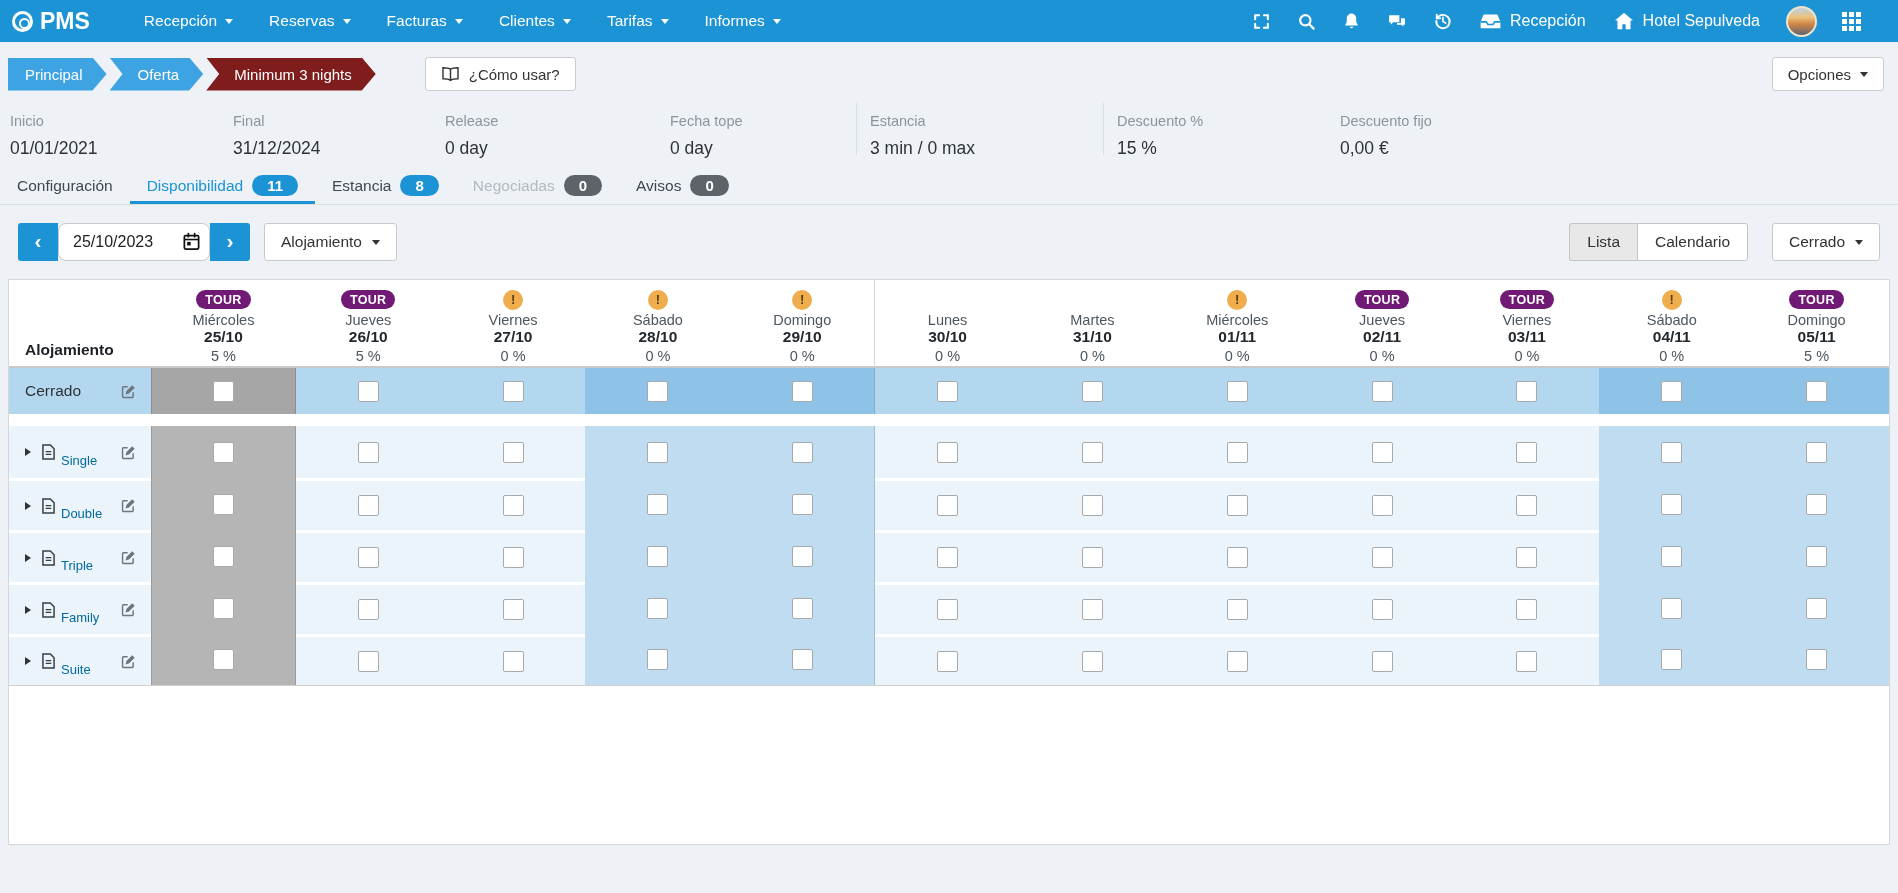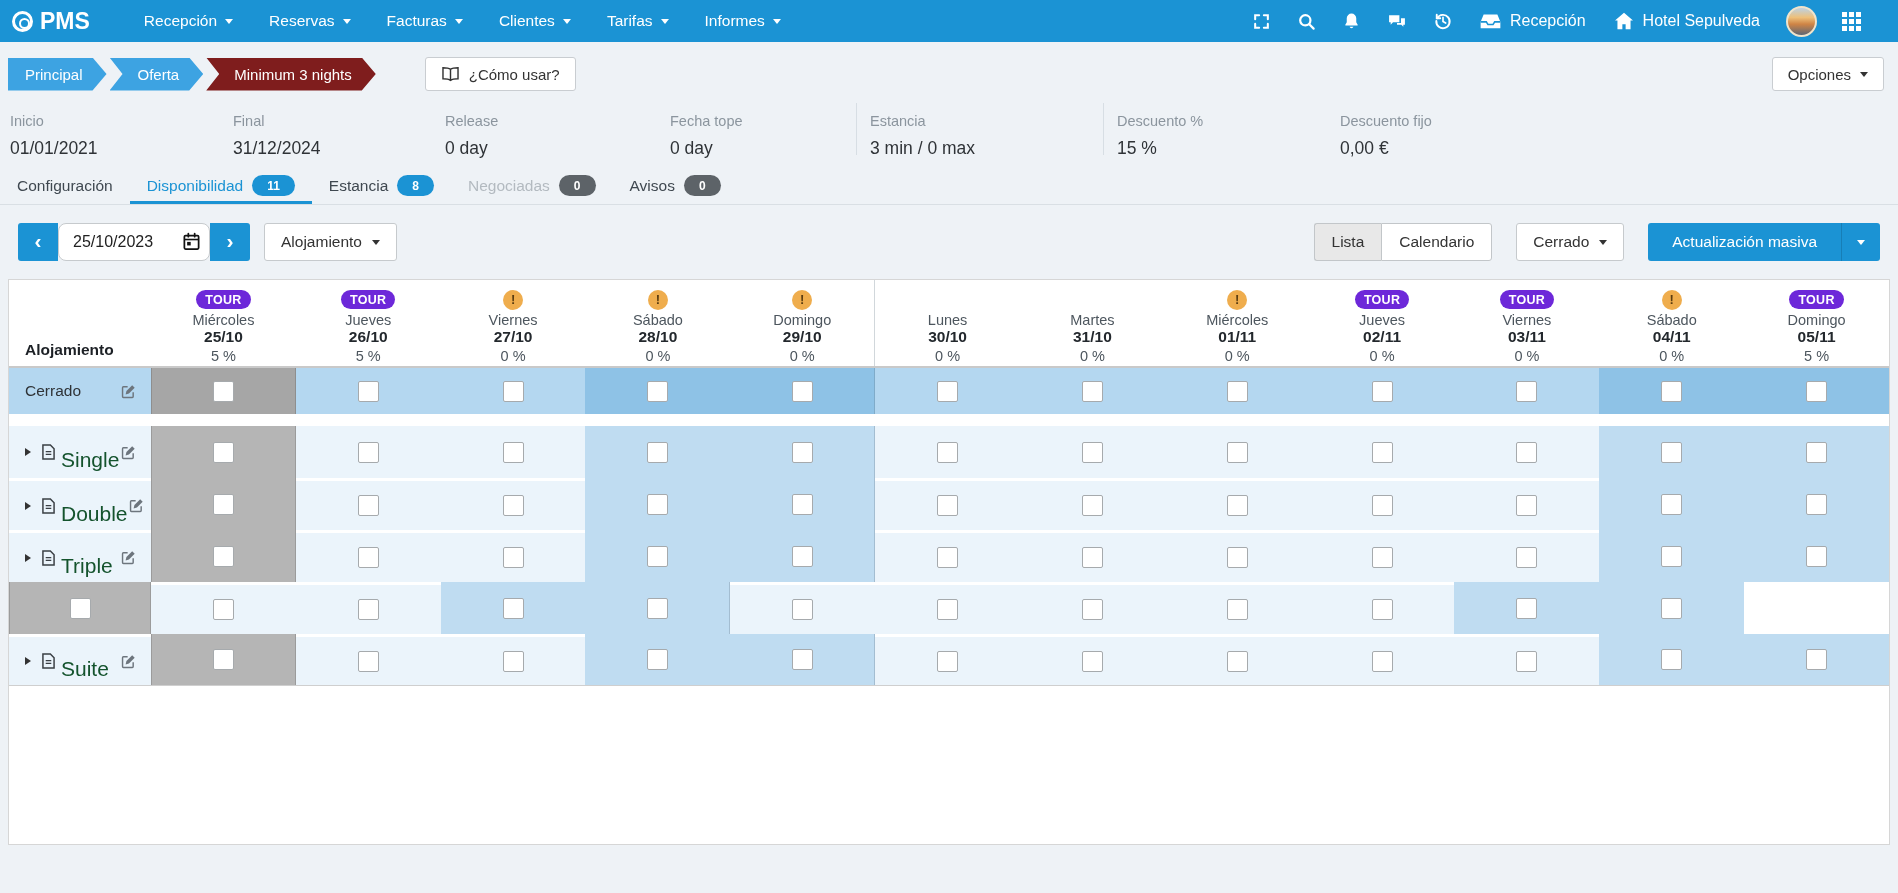--- a/index.html
+++ b/index.html
@@ -37,21 +37,21 @@
   .info-row { display: flex; margin-top: 12px; height: 52px; }
   .info-field { padding-left: 10px; }
   .info-field.has-divider { border-left: 1px solid #d7dee4; padding-left: 13px; }
   .info-label { font-size: 14.5px; color: #8b959e; margin-top: 10px; }
   .info-value { font-size: 17.5px; color: #2f3337; margin-top: 9px; }
   
   .tabs { display: flex; margin-top: 12px; border-bottom: 1px solid #d9dfe4; text-align: center; }
   .tab { display: flex; align-items: center; gap: 9px; padding: 0 17px; height: 37px; font-size: 15.5px; color: #3f4850; cursor: pointer; }
   .tab.active { color: #1b93d4; box-shadow: inset 0 -3px 0 #1b93d4; }
   .tab.disabled { color: #b3bac0; }
-  .badge { min-width: 21px; height: 21px; border-radius: 11px; color: #fff; font-size: 12px; font-weight: bold; display: flex; align-items: center; justify-content: center; padding: 0 15px; }
+  .badge { min-width: 21px; height: 21px; border-radius: 11px; color: #fff; font-size: 15px; font-weight: bold; display: flex; align-items: center; justify-content: center; padding: 0 15px; }
   .badge-blue { background: #1b93d4; } .badge-gray { background: #5d6368; }
   
   .toolbar { display: flex; align-items: center; margin: 18px 18px 0 18px; }
   .date-group { display: flex; }
   .nav-btn { width: 40px; height: 38px; background: #1b93d4; color: #fff; border: none; font-size: 21px; font-weight: bold; display: flex; align-items: center; justify-content: center; cursor: pointer; padding-bottom: 3px; }
   .nav-btn.prev { border-radius: 3px 0 0 3px; } .nav-btn.next { border-radius: 0 3px 3px 0; }
   .date-wrap { position: relative; }
   .date-input { width: 152px; height: 38px; border: 1px solid #c6cacd; border-radius: 8px; padding: 0 36px 0 14px; font-size: 16px; color: #222; font-family: inherit; }
   .cal-ic { position: absolute; right: 9px; top: 9px; pointer-events: none; }
   .sel-btn { height: 38px; padding: 0 16px; font-size: 15.5px; background: #fff; border: 1px solid #c6cacd; border-radius: 3px; display: flex; align-items: center; gap: 10px; color: #333; cursor: pointer; margin-left: 14px; }
@@ -67,21 +67,21 @@
   .primary-label { padding: 0 24px; display: flex; align-items: center; }
   .primary-caret { padding: 0 15px; display: flex; align-items: center; border-left: 1px solid rgba(0,0,0,.14); }
   .primary-caret .caret-down { border-top-color: #fff; }
   
   .card { margin: 18px 8px 0 8px; background: #fff; border: 1px solid #d6d6d6; height: 566px; }
   .trow { display: grid; grid-template-columns: 142px repeat(12, 1fr); }
   .thead { height: 88px; border-bottom: 2px solid #c9c9c9; }
   .hdr-label { align-self: end; padding: 0 0 7px 16px; font-weight: bold; font-size: 15.5px; color: #1d2126; }
   .hdr-cell { display: flex; flex-direction: column; align-items: center; padding-top: 8px; }
   .badge-slot { height: 23px; display: flex; align-items: center; }
-  .badge-tour { background: #6d28d9; color: #fff; font-weight: bold; font-size: 12.5px; padding: 2.5px 9px; border-radius: 11px; letter-spacing: .3px; }
+  .badge-tour { background: #701a75; color: #fff; font-weight: bold; font-size: 12.5px; padding: 2.5px 9px; border-radius: 11px; letter-spacing: .3px; }
   .badge-warn { width: 20px; height: 20px; border-radius: 50%; background: #efad4d; color: #5a3c10; font-weight: bold; font-size: 13px; display: flex; align-items: center; justify-content: center; }
   .hdr-day { font-size: 14.5px; color: #4d565e; margin-top: 1px; }
   .hdr-date { font-size: 15.5px; font-weight: bold; color: #23282d; }
   .hdr-pct { font-size: 14.5px; color: #4d565e; margin-top: 2px; }
   .cell { display: flex; align-items: center; justify-content: center; }
   .label-cell { display: flex; align-items: center; padding: 0 14px 0 16px; }
   .closed-row { height: 46px; }
   .closed-row .cell, .closed-row .label-cell { background: #b4d7f0; }
   .closed-row .cell.wknd { background: #8ec2e6; }
   .closed-row .cell.today { background: #a6a6a6; }
@@ -91,21 +91,21 @@
   .room-row .cell.wknd { background: #bfdcf1; }
   .room-row .cell.today { background: #b5b5b5; }
   .room-row.not-first .cell:not(.today):not(.wknd), .room-row.not-first .label-cell { border-top: 3px solid #fff; }
   .room-row.last { border-bottom: 1px solid #cfcfcf; }
   .wksep { border-right: 1px solid rgba(90,110,125,.28); }
   .cell.today { border-left: 1px solid rgba(0,0,0,.14); border-right: 1px solid rgba(0,0,0,.14); }
   .checkbox { width: 21px; height: 21px; background: #fff; border: 1px solid #a6aaad; border-radius: 2px; cursor: pointer; }
   .edit { margin-left: auto; color: #6d757d; cursor: pointer; display: flex; }
   .tri-right { width: 0; height: 0; border: 4px solid transparent; border-left: 6px solid #333; margin-right: 7px; cursor: pointer; }
   .doc-icon { margin-right: 6px; color: #3a3f44; display: flex; }
-  .room-name { font-size: 21px; color: #14532d; margin-top: 16px; }
+  .room-name { font-size: 13px; color: #0369a1; margin-top: 16px; }
   .closed-label { font-size: 15.5px; color: #2f3337; }
 </style>
 </head>
 <body>
 
 <div>
 
   <nav class="navbar">
     <div class="brand">
       <span class="brand-icon"></span>
@@ -292,26 +292,20 @@
     </button>
     <div class="toolbar-right">
       <div class="view-group">
         <button class="view-btn active">Lista</button>
         <button class="view-btn">Calendario</button>
       </div>
       <button class="sel-btn status-btn" style="margin-left:0">
         <span>Cerrado</span>
         <i class="caret-down"></i>
       </button>
-      <button class="primary-btn">
-        <span class="primary-label">Actualización masiva</span>
-        <span class="primary-caret">
-            <i class="caret-down"></i>
-          </span>
-      </button>
     </div>
   </div>
 
   <div class="card">
     <div id="grid">
         <div class="trow thead">
           <div class="hdr-label">Alojamiento</div>
           <div class="hdr-cell">
             <div class="badge-slot">
               <span class="badge-tour">TOUR</span>
@@ -609,20 +603,36 @@
             <span class="checkbox"></span>
           </div>
           <div class="cell wknd">
             <span class="checkbox"></span>
           </div>
           <div class="cell wknd">
             <span class="checkbox"></span>
           </div>
         </div>
         <div class="trow room-row not-first">
+          <div class="label-cell">
+            <span class="tri-right"></span>
+            <span class="doc-icon">
+              <svg width="13" height="16" viewBox="0 0 14 17" fill="none" stroke="currentColor" stroke-width="1.6">
+                <path d="M1 1h8l4 4v11H1z"></path>
+                <path d="M4 8h6M4 11h6" stroke-width="1.4"></path>
+              </svg>
+            </span>
+            <span class="room-name">Family</span>
+            <span class="edit">
+              <svg width="17" height="17" viewBox="0 0 20 20" fill="none" stroke="currentColor" stroke-width="1.7">
+                <path d="M15.5 11v5a1 1 0 0 1-1 1H4a1 1 0 0 1-1-1V5.5a1 1 0 0 1 1-1h5"></path>
+                <path d="M14.3 2.6l3 3L10.5 12.4l-3.9 1 1-3.9z" fill="currentColor" stroke="none"></path>
+              </svg>
+            </span>
+          </div>
           <div class="cell today">
             <span class="checkbox"></span>
           </div>
           <div class="cell">
             <span class="checkbox"></span>
           </div>
           <div class="cell">
             <span class="checkbox"></span>
           </div>
           <div class="cell wknd">

